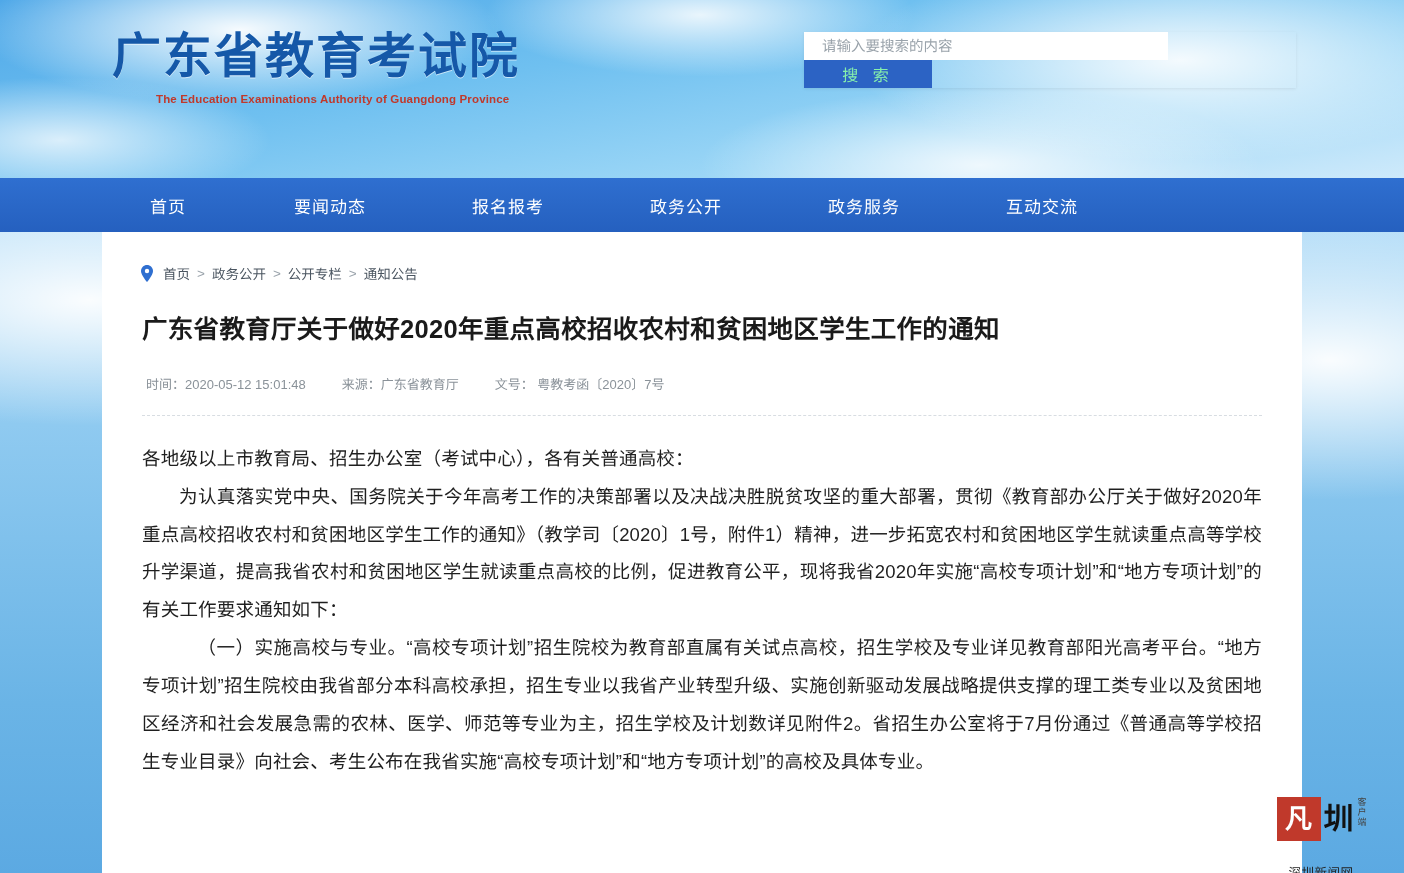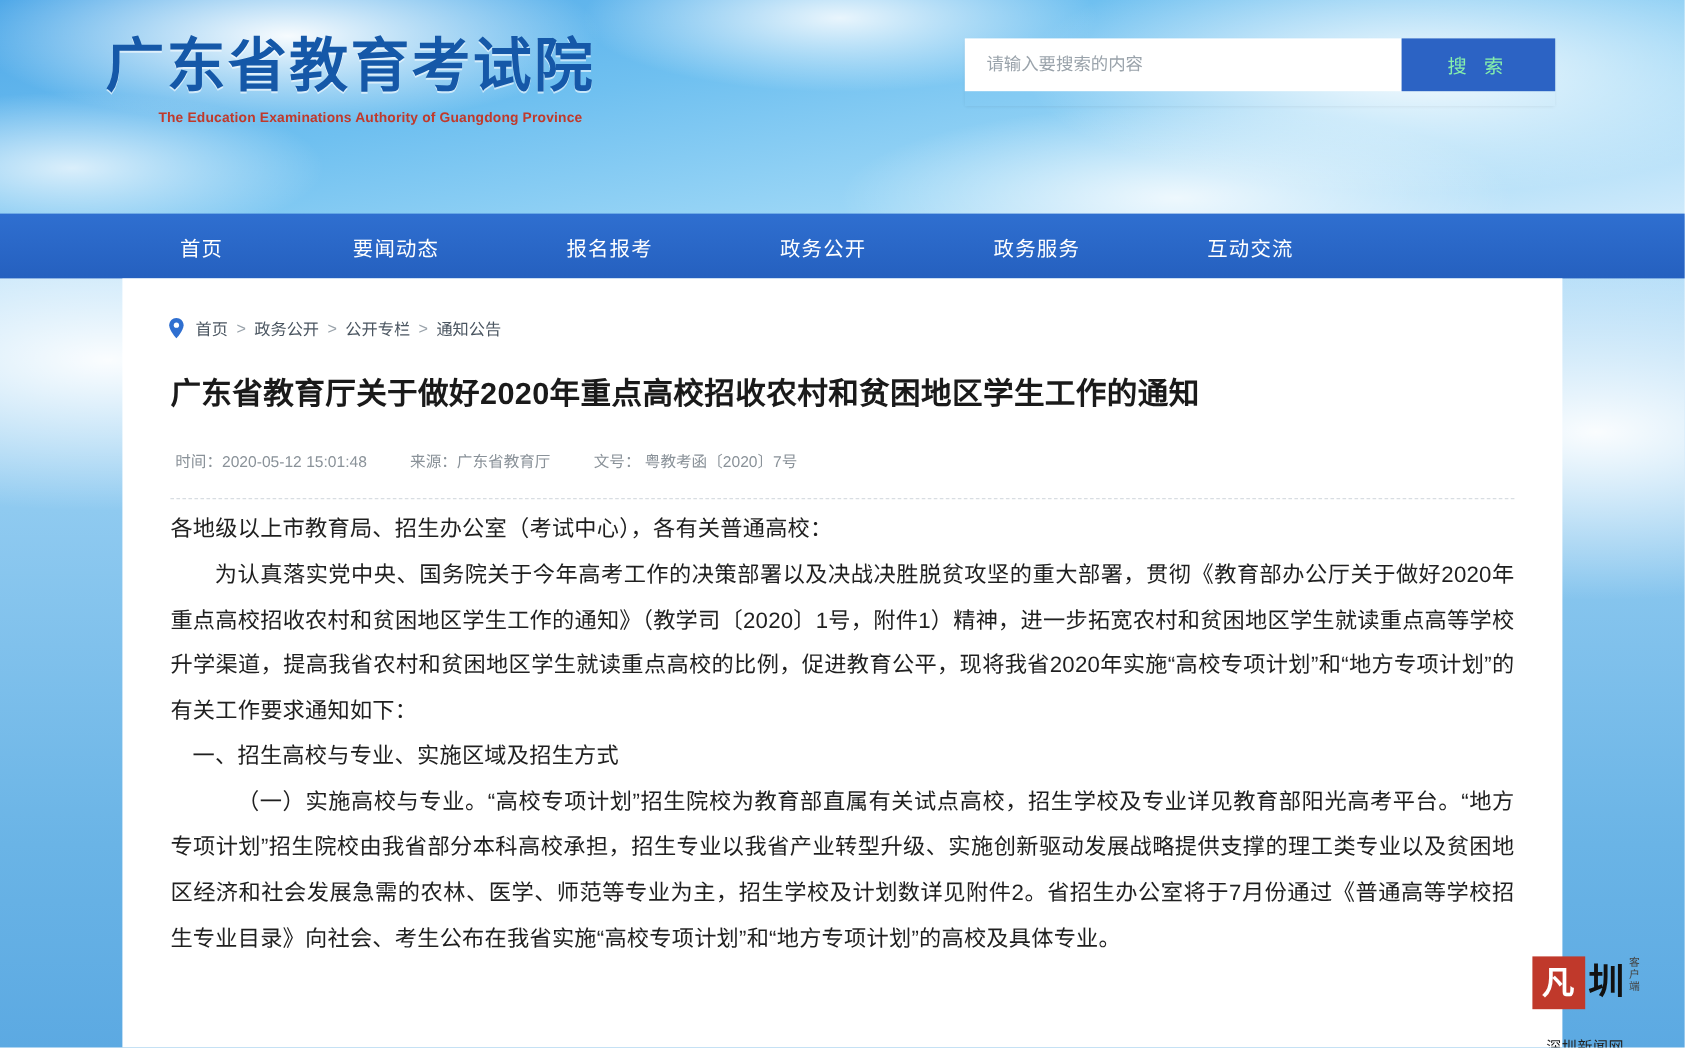--- a/index.html
+++ b/index.html
@@ -30,40 +30,41 @@
   .sky-lower {
     position: absolute; left: 0; top: 180px; width: 1404px; height: 873px;
     background:
       radial-gradient(ellipse 520px 180px at 90px 120px, rgba(255,255,255,0.95) 0%, rgba(255,255,255,0) 70%),
       radial-gradient(ellipse 520px 200px at 1330px 180px, rgba(255,255,255,0.95) 0%, rgba(255,255,255,0) 70%),
       linear-gradient(180deg, #bfe3fa 0%, #8fcaf0 28%, #6ab4e6 60%, #4d9ede 100%);
   }
 
   
   .logo-block {
-    position: absolute; left: 88px; top: 30px; width: 430px;
+    position: absolute; left: 112px; top: 30px; width: 430px;
   }
   .logo-cn {
     font-family: "Liberation Sans", "DejaVu Sans", sans-serif;
     font-size: 49px; font-weight: 700; color: #1558a8;
     letter-spacing: 2px; line-height: 1.08;
     text-shadow: 0 1px 0 rgba(255,255,255,0.6);
     white-space: nowrap;
   }
   .logo-en {
     margin-top: 10px;
     font-size: 11.5px; font-weight: 700; color: #c0392b;
     letter-spacing: 0.15px; white-space: nowrap; margin-left: 44px;
   }
 
   
   .search-wrap {
     position: absolute; left: 804px; top: 32px;
     display: flex; height: 56px; width: 492px;
     box-shadow: 0 1px 3px rgba(0,0,0,0.08);
+    flex-direction: column;
   }
   .search-input {
     width: 364px; height: 44px; border: none; outline: none;
     background: #ffffff; padding: 0 18px;
     font-size: 14.5px; color: #333;
     font-family: "Liberation Sans", "DejaVu Sans", sans-serif;
   }
   .search-input::placeholder { color: #9aa3ab; }
   .search-btn {
     width: 128px; height: 44px; border: none; cursor: pointer;
@@ -130,21 +131,21 @@
   .doc-meta .m { margin-right: 36px; white-space: nowrap; }
 
   .divider {
     margin-top: 22px;
     border-top: 1px dashed #d8dde2;
     width: 100%;
   }
 
   
   .doc-body {
-    margin-top: 6px;
+    margin-top: 24px;
     font-size: 18.5px;
     line-height: 2.05;
     color: #1f1f1f;
     letter-spacing: 0.2px;
     text-align: justify;
   }
   .p-indent { text-indent: 2em; }
   .p-none { text-indent: 0; }
   .p-one { text-indent: 1em; }
   .p-three { text-indent: 3em; }
@@ -227,21 +228,20 @@
       <span class="m">时间：2020-05-12 15:01:48</span>
       <span class="m">来源：广东省教育厅</span>
       <span class="m">文号： 粤教考函〔2020〕7号</span>
     </div>
 
     <div class="divider"></div>
 
     <article class="doc-body">
       <p class="p-none">各地级以上市教育局、招生办公室（考试中心），各有关普通高校：</p>
       <p class="p-indent">为认真落实党中央、国务院关于今年高考工作的决策部署以及决战决胜脱贫攻坚的重大部署，贯彻《教育部办公厅关于做好2020年重点高校招收农村和贫困地区学生工作的通知》（教学司〔2020〕1号，附件1）精神，进一步拓宽农村和贫困地区学生就读重点高等学校升学渠道，提高我省农村和贫困地区学生就读重点高校的比例，促进教育公平，现将我省2020年实施“高校专项计划”和“地方专项计划”的有关工作要求通知如下：</p>
-      <p class="p-one">一、招生高校与专业、实施区域及招生方式</p>
       <p class="p-three">（一）实施高校与专业。“高校专项计划”招生院校为教育部直属有关试点高校，招生学校及专业详见教育部阳光高考平台。“地方专项计划”招生院校由我省部分本科高校承担，招生专业以我省产业转型升级、实施创新驱动发展战略提供支撑的理工类专业以及贫困地区经济和社会发展急需的农林、医学、师范等专业为主，招生学校及计划数详见附件2。省招生办公室将于7月份通过《普通高等学校招生专业目录》向社会、考生公布在我省实施“高校专项计划”和“地方专项计划”的高校及具体专业。</p>
     </article>
 
   </main>
 
   <div class="watermark">
     <div class="wm-row">
       <div class="wm-box">凡</div>
       <div class="wm-text">圳</div>
       <div class="wm-side">客户端</div>

